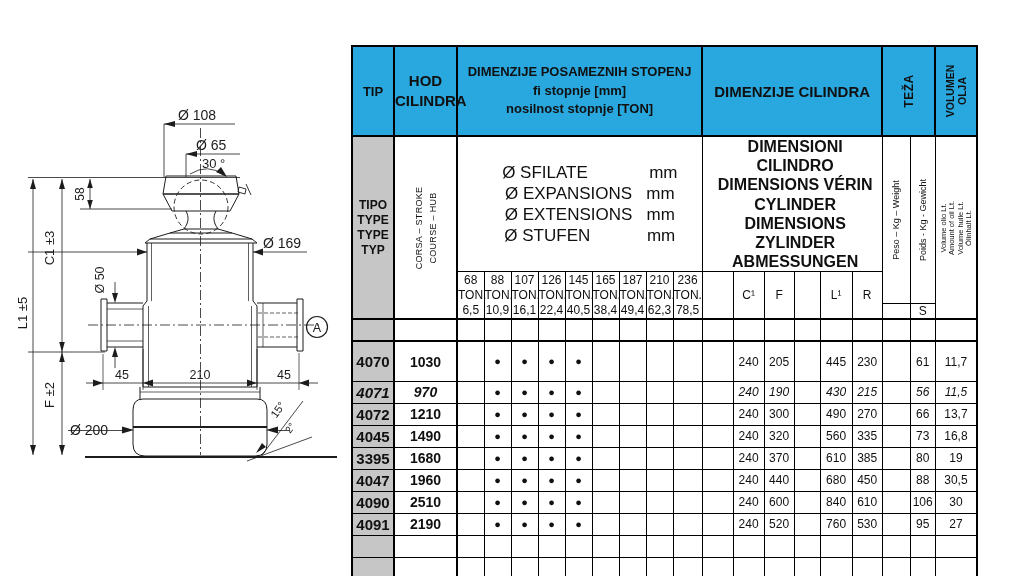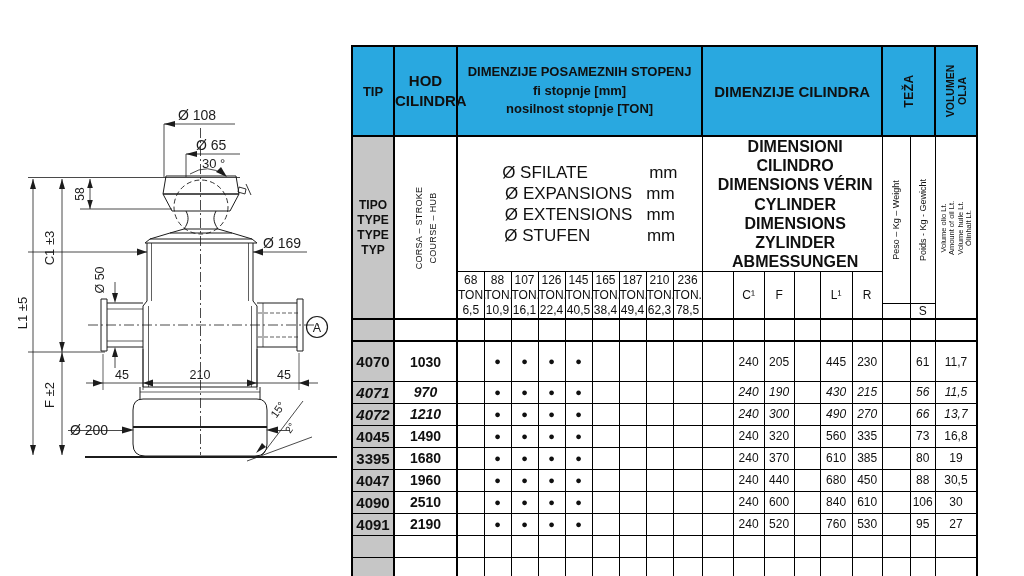--- a/index.html
+++ b/index.html
@@ -393,21 +393,21 @@
           <td></td>
           <td>240</td>
           <td>190</td>
           <td></td>
           <td>430</td>
           <td>215</td>
           <td></td>
           <td>56</td>
           <td>11,5</td>
         </tr>
-        <tr style="height: 22px; font-style: italic;">
+        <tr style="height: 22px;">
           <td class="tip-cell tip-data">4072</td>
           <td class="hod-cell">1210</td>
           <td class="dot-cell tl"></td>
           <td class="dot-cell">●</td>
           <td class="dot-cell">●</td>
           <td class="dot-cell">●</td>
           <td class="dot-cell">●</td>
           <td class="dot-cell"></td>
           <td class="dot-cell"></td>
           <td class="dot-cell"></td>

